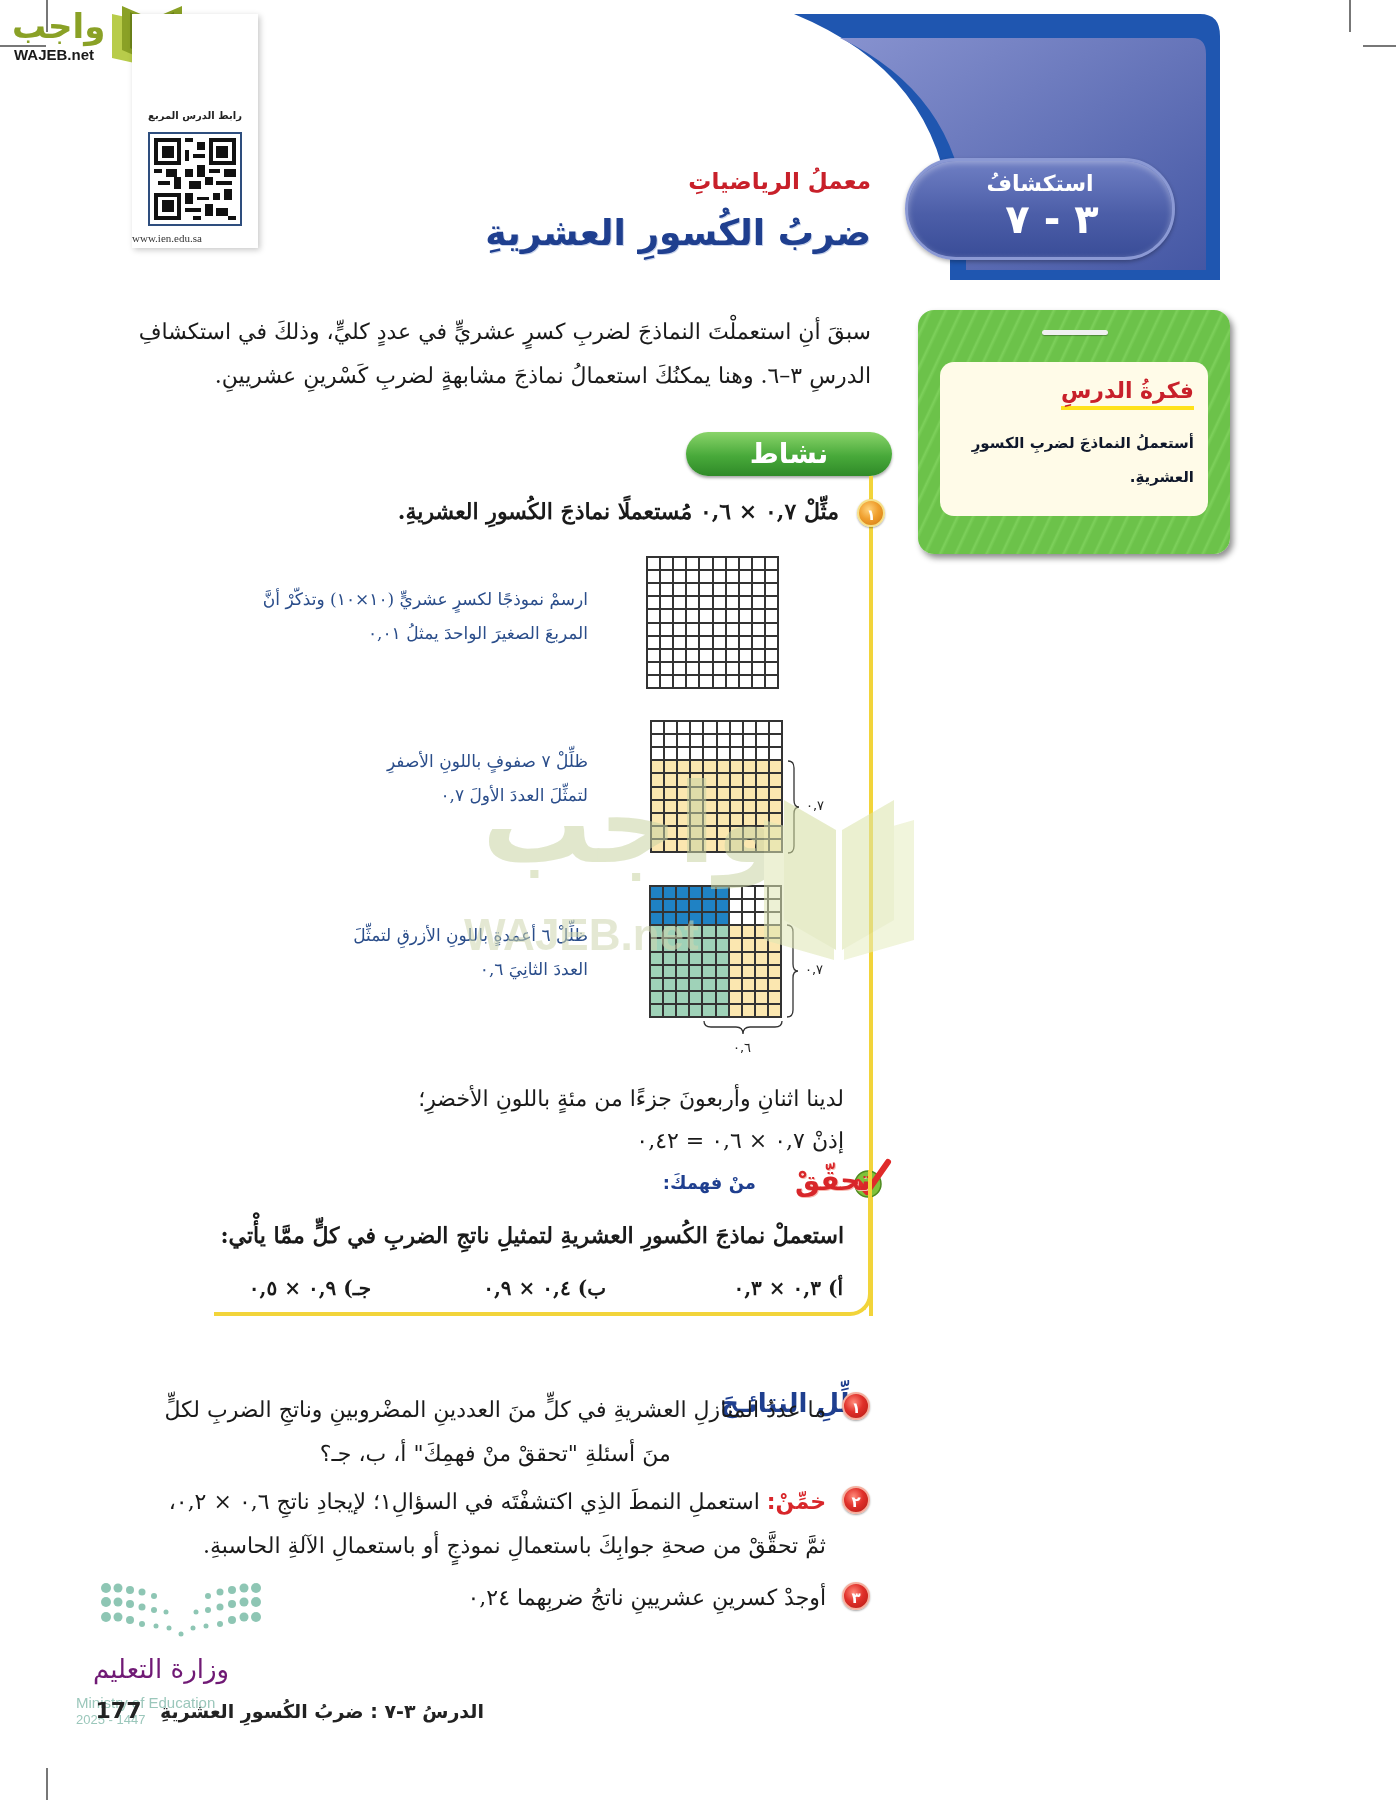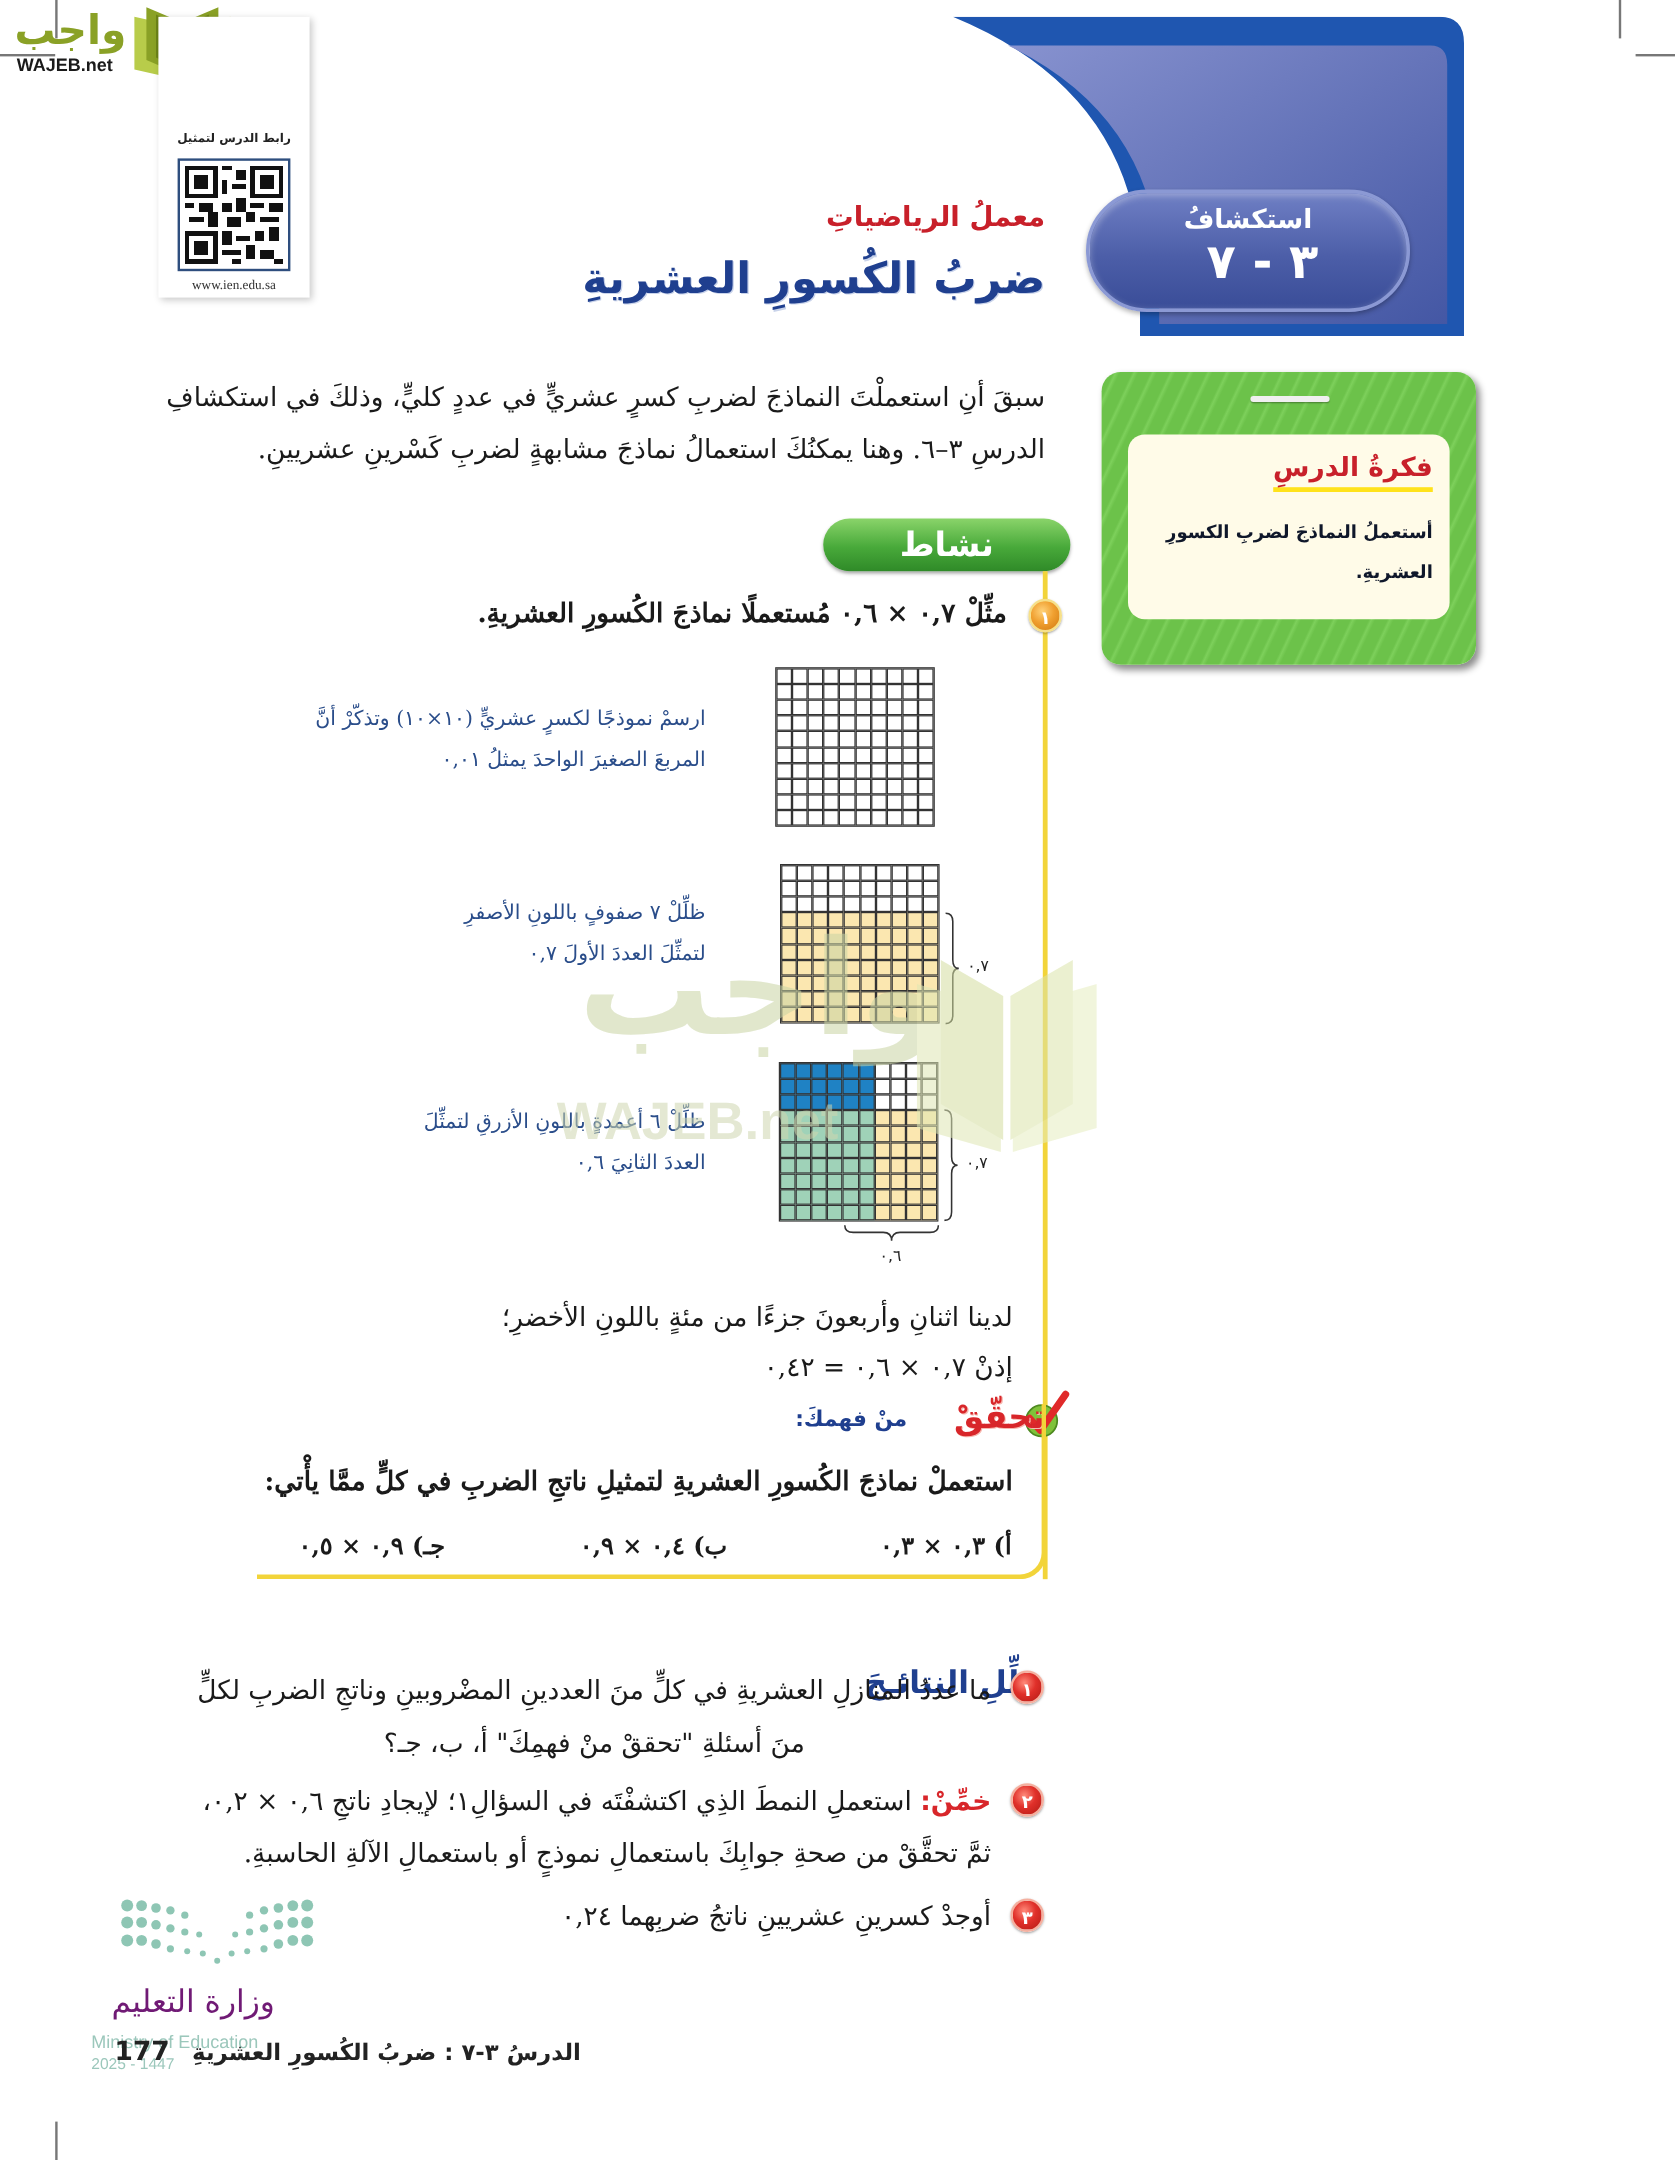--- a/index.html
+++ b/index.html
@@ -12,21 +12,21 @@
   
   .wajeb-logo { position: absolute; left: 10px; top: 4px; width: 180px; height: 64px; }
   .wajeb-ar { position: absolute; left: 2px; top: 2px; font-size: 34px; font-weight: bold; color: #8aa126; font-family: "DejaVu Sans", sans-serif; direction: rtl; }
   .wajeb-en { position: absolute; left: 4px; top: 42px; font-size: 15px; font-weight: bold; color: #1a1a1a; font-family: "Liberation Sans", sans-serif; direction: ltr; }
   .wajeb-book { position: absolute; left: 98px; top: 0; width: 88px; height: 62px; }
 
   
   .qr-card { position: absolute; left: 132px; top: 14px; width: 126px; height: 234px; background: #fff; box-shadow: 2px 2px 6px rgba(0,0,0,0.22); }
   .qr-label { position: absolute; top: 96px; width: 100%; text-align: center; font-size: 10px; font-weight: bold; color: #222; }
   .qr-box { position: absolute; left: 16px; top: 118px; width: 94px; height: 94px; border: 2px solid #2e4e7e; padding: 4px; background: #fff; }
-  .qr-url { position: absolute; top: 218px; width: 100%; text-align: center; font-size: 11px; color: #333; font-family: "Liberation Serif", serif; direction: ltr; }
+  .qr-url { position: absolute; top: 218px; width: 100%; text-align: left; font-size: 11px; color: #333; font-family: "Liberation Serif", serif; direction: ltr; }
 
   
   .banner { position: absolute; left: 780px; top: 14px; width: 440px; height: 266px; }
   .explore-pill { position: absolute; left: 905px; top: 158px; width: 270px; height: 102px; border-radius: 51px;
     background: linear-gradient(180deg,#6f7fc4 0%,#4c5ea8 55%,#3a4d98 100%);
     border: 3px solid #8b99d4; box-shadow: inset 0 2px 6px rgba(255,255,255,0.35), 0 2px 4px rgba(0,0,0,0.3);
     text-align: center; color: #fff; }
   .explore-label { display: block; margin-top: 10px; font-size: 22px; font-weight: bold; }
   .explore-num { display: block; margin-top: 0px; font-size: 40px; font-weight: bold; letter-spacing: 4px; margin-left: 24px; }
 
@@ -106,21 +106,21 @@
     <path d="M4 10 L40 18 L40 62 L4 54 Z" fill="#b8cc4a"></path>
     <path d="M84 10 L48 18 L48 62 L84 54 Z" fill="#b8cc4a"></path>
     <path d="M14 2 L42 14 L42 58 L14 46 Z" fill="#8aa126"></path>
     <path d="M74 2 L46 14 L46 58 L74 46 Z" fill="#8aa126"></path>
     <path d="M22 8 L42 18 L42 54 L22 44 Z" fill="#6d8418"></path>
     <path d="M66 8 L46 18 L46 54 L66 44 Z" fill="#6d8418"></path>
   </svg>
 </div>
 
 <div class="qr-card">
-  <div class="qr-label">رابط الدرس لتمثيل</div>
+  <div class="qr-label">رابط الدرس المربع</div>
   <div class="qr-box">
     <svg viewBox="0 0 21 21" width="82" height="82" shape-rendering="crispEdges">
       <rect width="21" height="21" fill="#fff"></rect>
       <g fill="#111">
         <rect x="0" y="0" width="7" height="1"></rect>
           <rect x="0" y="6" width="7" height="1"></rect>
           <rect x="0" y="0" width="1" height="7"></rect>
           <rect x="6" y="0" width="1" height="7"></rect>
           <rect x="2" y="2" width="3" height="3"></rect>
         <rect x="14" y="0" width="7" height="1"></rect>

